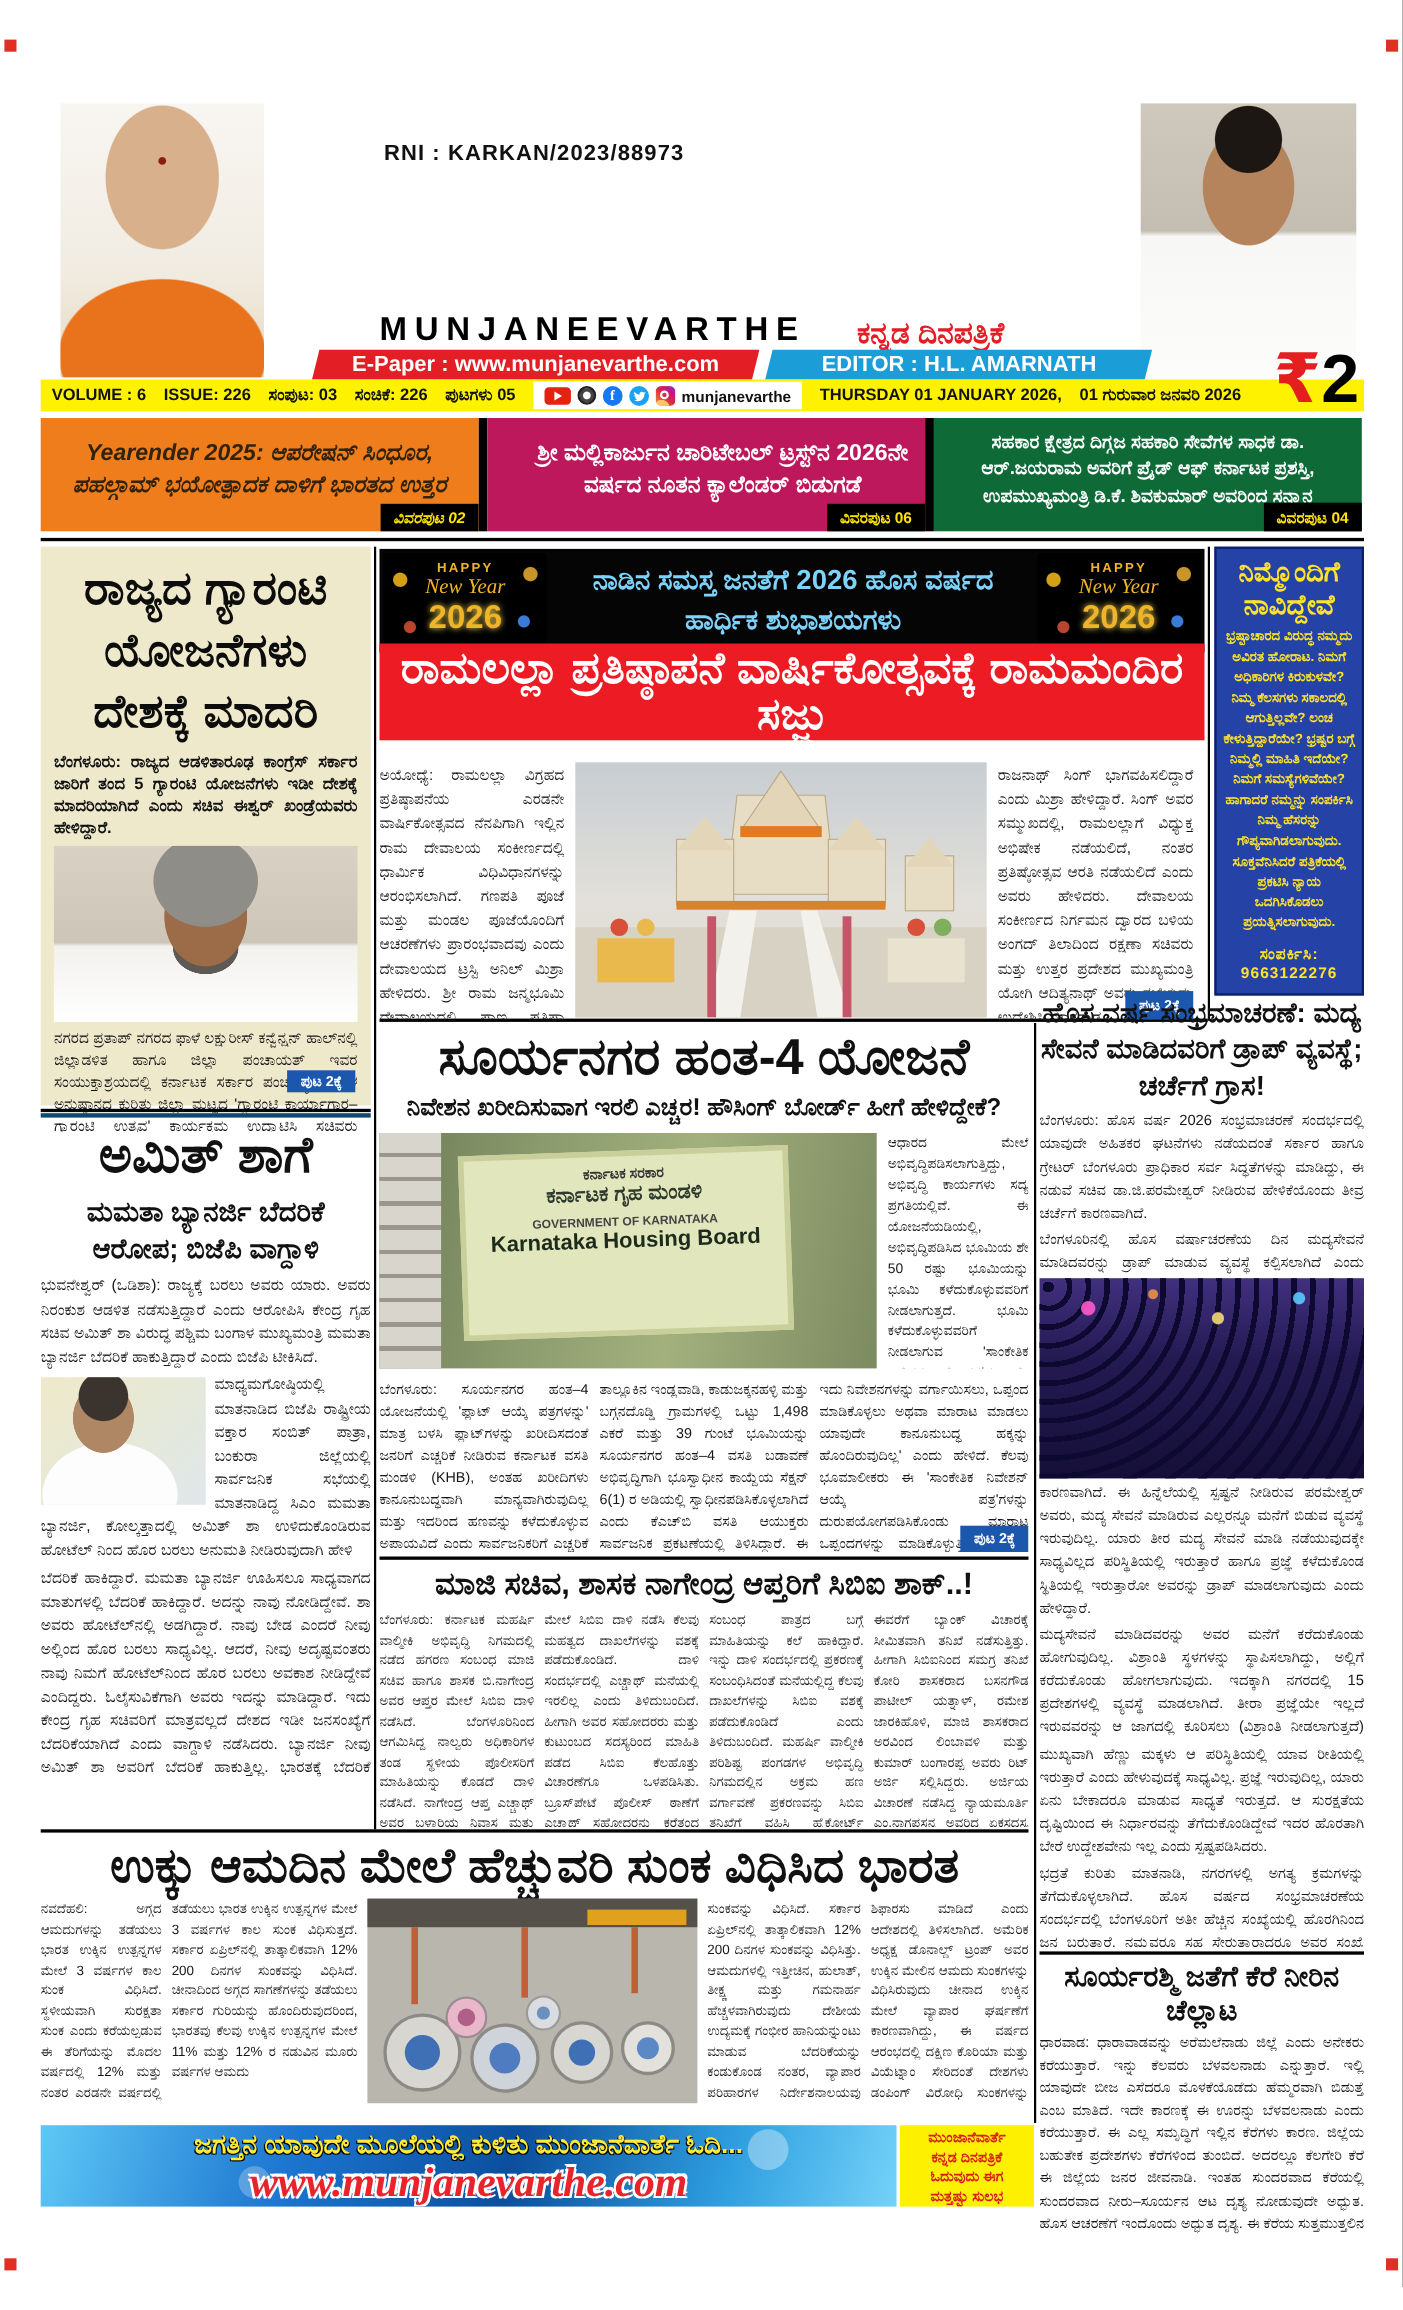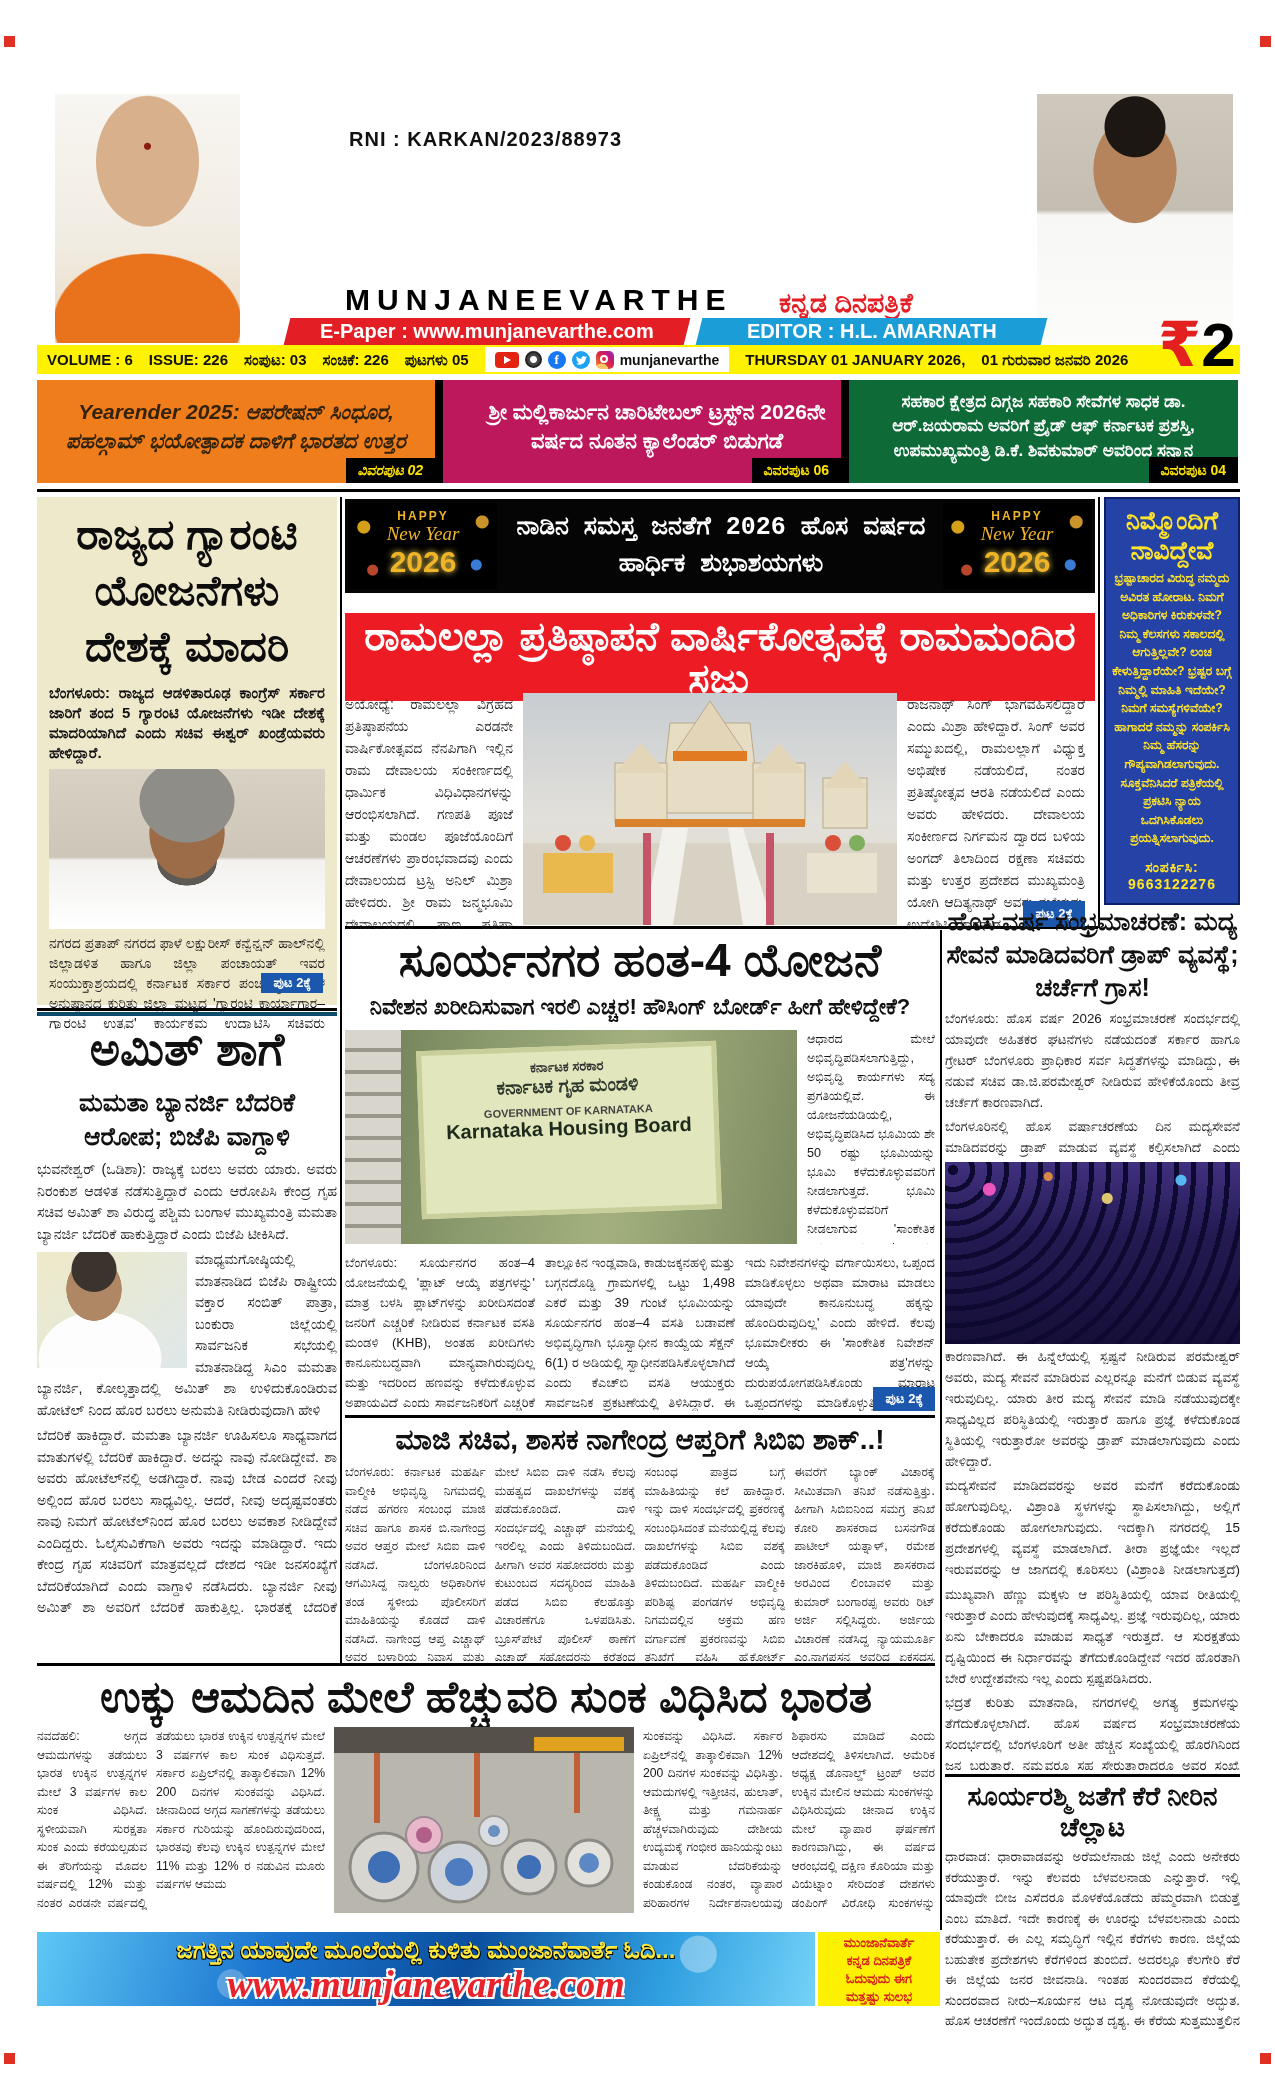--- a/index.html
+++ b/index.html
@@ -102,22 +102,22 @@
   .nygraphic{position:absolute;top:4px;width:148px;height:86px;text-align:center;color:#f0b429;
      background:
        radial-gradient(circle at 10% 28%, #d4a017 0 6px, rgba(0,0,0,0) 7px),
        radial-gradient(circle at 90% 22%, #c9952a 0 6px, rgba(0,0,0,0) 7px),
        radial-gradient(circle at 16% 78%, #b8452e 0 5px, rgba(0,0,0,0) 6px),
        radial-gradient(circle at 86% 72%, #3a7bd5 0 5px, rgba(0,0,0,0) 6px),#000;}
   .nygraphic .l1{display:block;font-size:12px;font-weight:bold;margin-top:6px;letter-spacing:2px;}
   .nygraphic .l2{display:block;font-size:19px;font-style:italic;font-family:"Liberation Serif",serif;}
   .nygraphic .l3{display:block;font-size:30px;font-weight:800;text-shadow:0 0 6px #ffdd55;}
   .nymsg{position:absolute;left:158px;top:6px;width:436px;height:82px;display:flex;align-items:center;
-     justify-content:center;text-align:center;color:#ffffff;font-size:25px;font-weight:bold;line-height:37px;font-family:Liberation Mono, monospace;}
-  .redbanner{left:0;top:116px;width:750px;height:88px;background:#ed1b24;display:flex;align-items:center;
+     justify-content:center;text-align:center;color:#7dd3fc;font-size:25px;font-weight:bold;line-height:37px;}
+  .redbanner{left:0;top:88px;width:750px;height:88px;background:#ed1b24;display:flex;align-items:center;
      justify-content:center;color:#fff;font-size:40px;font-weight:bold;text-align:center;line-height:1.05;}
   .ramcols{left:0;top:196px;width:750px;height:236px;display:flex;gap:10px;}
   .ramcols .c{width:168px;}
   .ramcols .c2{width:178px;position:relative;}
   .ramcols .c2 .p2tag{position:absolute;right:0;bottom:2px;}
   .temple{width:374px;height:232px;background:linear-gradient(180deg,#c8cdd2 0%,#e2e0da 55%,#ded8cc 100%);}
   
   .survey{left:345px;top:933px;width:590px;height:480px;}
   .survey h1{margin:0;font-size:46px;text-align:center;}
   .survey h2{margin:6px 0 0 0;font-size:22px;text-align:center;}

